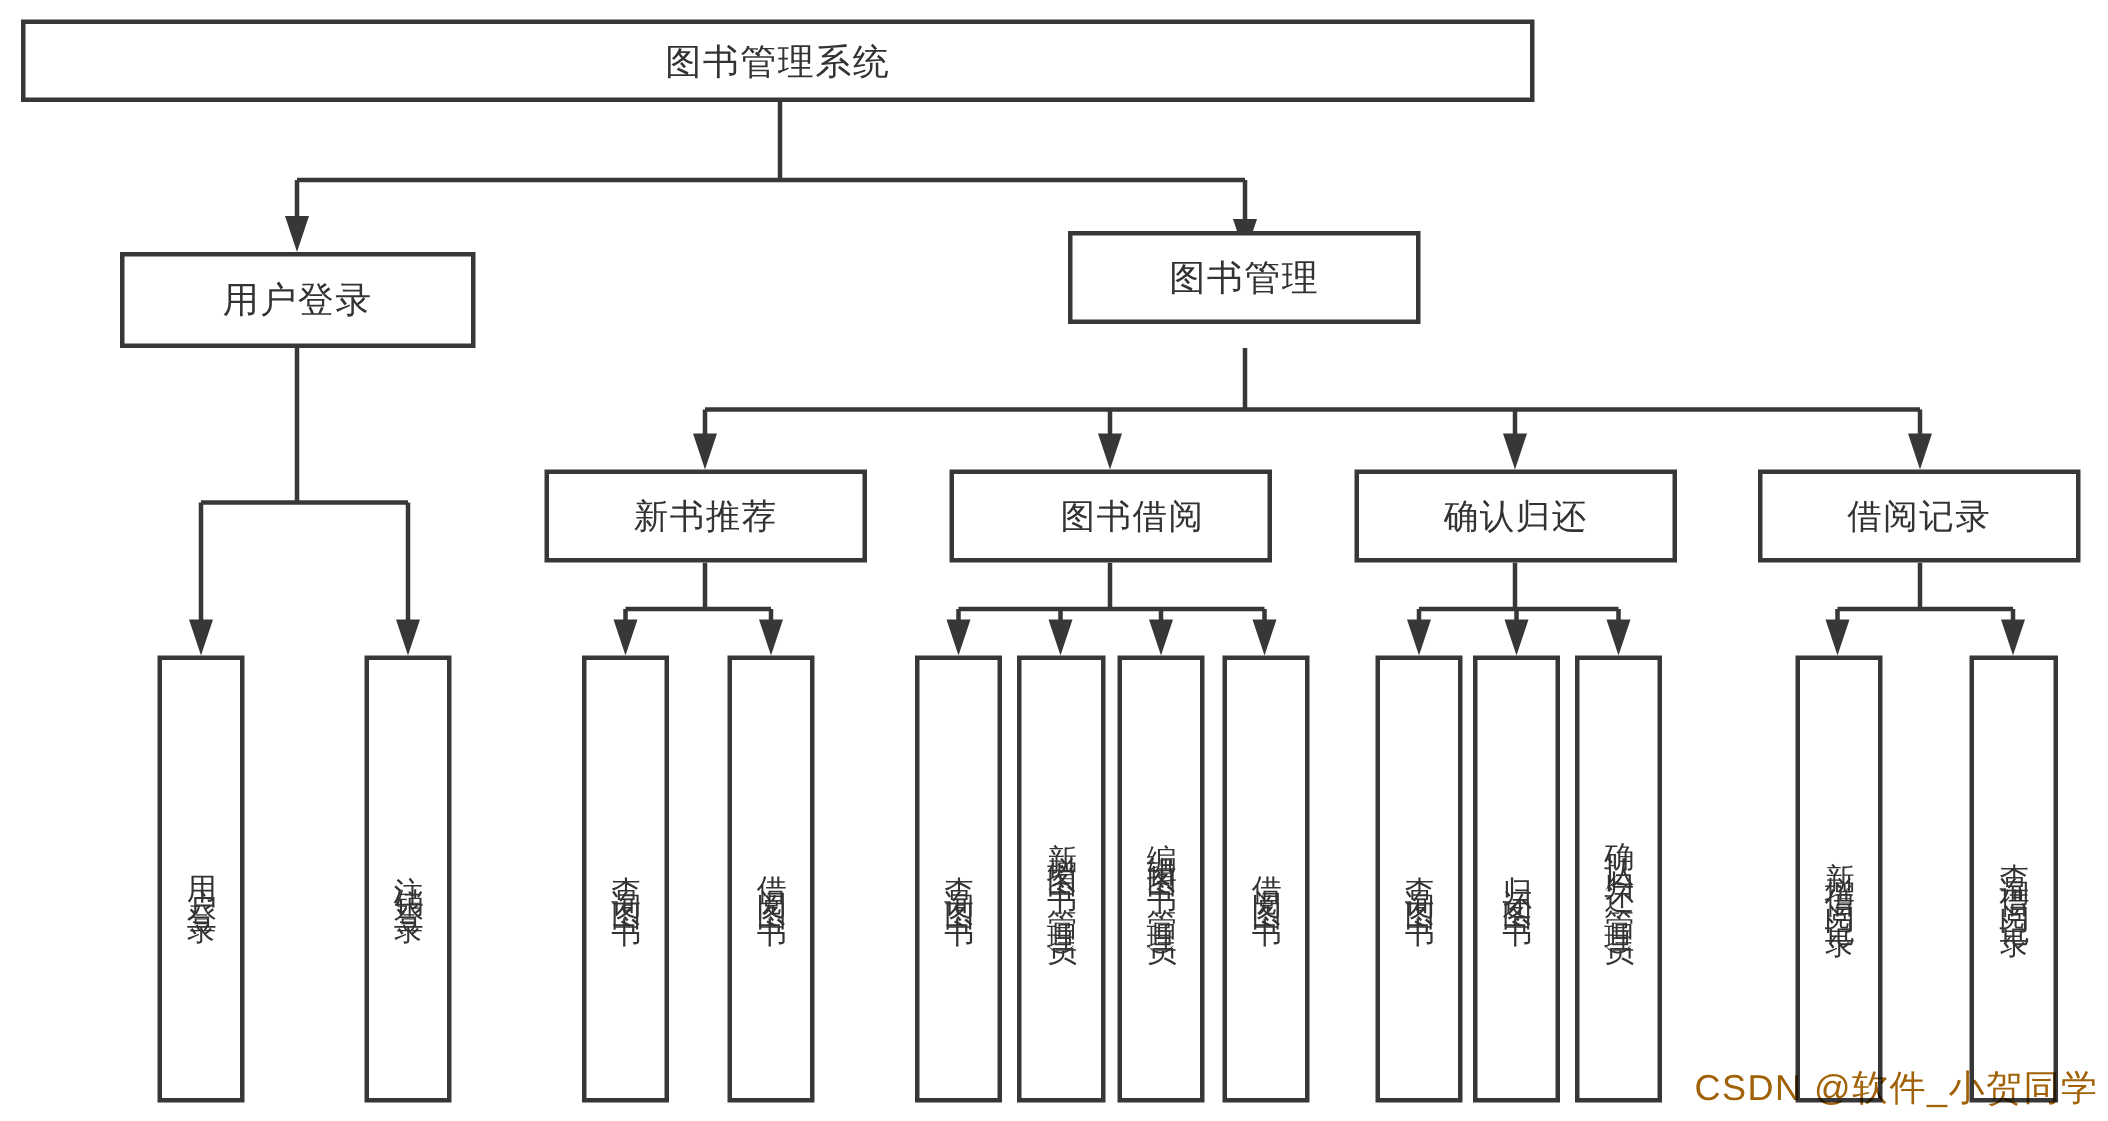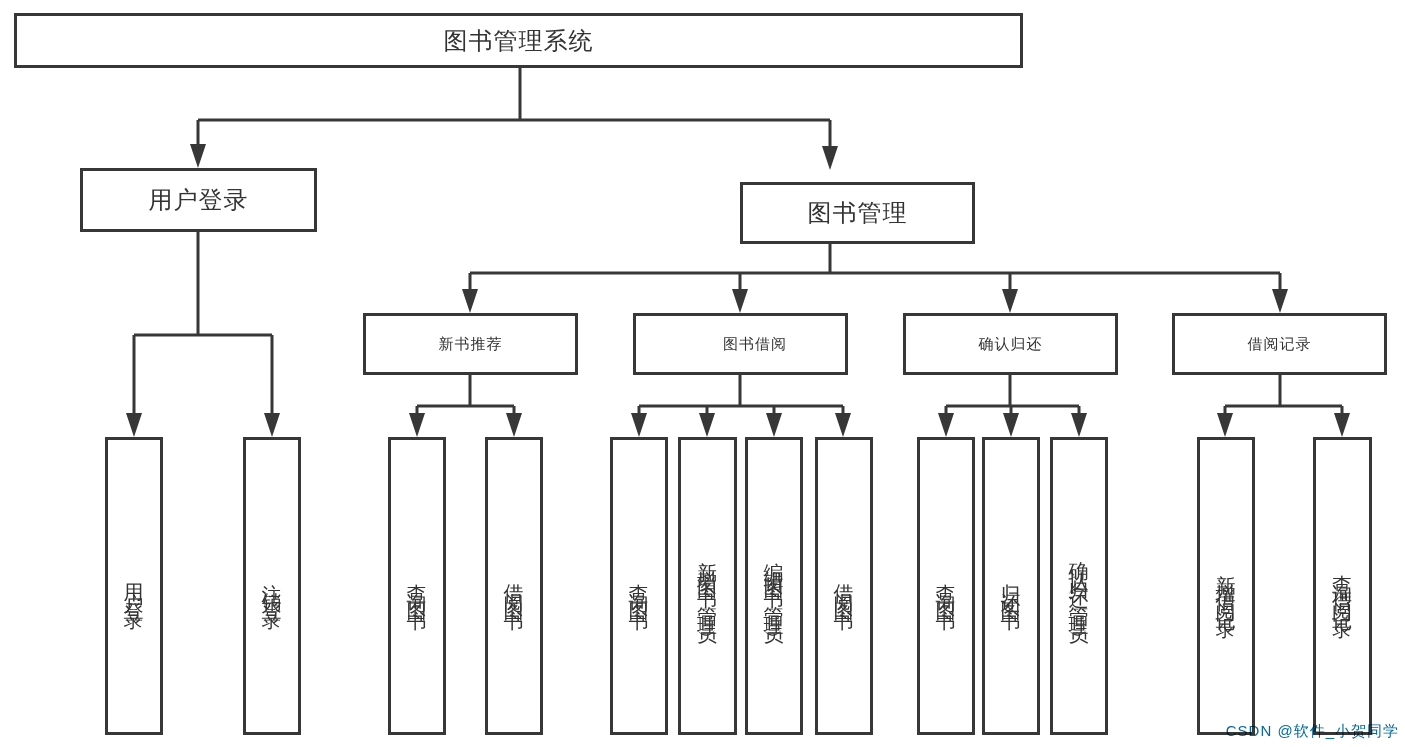--- a/index.html
+++ b/index.html
@@ -8,27 +8,27 @@
     position:relative;width:1405px;height:747px;background:#ffffff;
     font-family:"Liberation Sans","DejaVu Sans",sans-serif;overflow:hidden;
   }
   #connector-layer{position:absolute;left:0;top:0;width:1405px;height:747px;}
   .box{
     position:absolute;box-sizing:border-box;border:3px solid #373737;background:#ffffff;
     display:flex;align-items:center;justify-content:center;color:#333333;
     white-space:nowrap;
   }
   .h-box{font-size:24px;letter-spacing:1px;}
-  .l3-box{font-size:15px;letter-spacing:1px;}
+  .l3-box{font-size:23px;letter-spacing:1px;}
   .v-box{
     writing-mode:vertical-rl;text-orientation:mixed;
     font-size:20px;letter-spacing:9px;line-height:1;
   }
   #watermark{
-    position:absolute;right:6px;bottom:6px;color:#0369a1;font-size:15px;
+    position:absolute;right:6px;bottom:6px;color:#a16207;font-size:24px;
     letter-spacing:1px;mix-blend-mode:multiply;
   }
 </style>
 </head>
 <body>
 
 <div id="canvas">
 
   <svg id="connector-layer" viewBox="0 0 1405 747" xmlns="http://www.w3.org/2000/svg">
     <g stroke="#373737" stroke-width="3" fill="none">
@@ -59,21 +59,21 @@
       <polygon points="1003,413 1019,413 1011,437"></polygon>
       <polygon points="1071,413 1087,413 1079,437"></polygon>
       <polygon points="1217,413 1233,413 1225,437"></polygon>
       <polygon points="1334,413 1350,413 1342,437"></polygon>
     </g>
   </svg>
 
   <div class="box h-box" style="left:14px;top:13px;width:1009px;height:55px;">图书管理系统</div>
 
   <div class="box h-box" style="left:80px;top:168px;width:237px;height:64px;">用户登录</div>
-  <div class="box h-box" style="left:712px;top:182px;width:235px;height:62px;margin-left:28px;">图书管理</div>
+  <div class="box h-box" style="left:712px;top:154px;width:235px;height:62px;">图书管理</div>
 
   <div class="box l3-box" style="left:363px;top:313px;width:215px;height:62px;">新书推荐</div>
   <div class="box l3-box" style="left:633px;top:313px;width:215px;height:62px;padding-left:29px;">图书借阅</div>
   <div class="box l3-box" style="left:903px;top:313px;width:215px;height:62px;">确认归还</div>
   <div class="box l3-box" style="left:1172px;top:313px;width:215px;height:62px;text-align:right;">借阅记录</div>
 
   <div class="box v-box" style="left:105px;top:437px;width:58px;height:298px;">用户登录</div>
   <div class="box v-box" style="left:243px;top:437px;width:58px;height:298px;">注销登录</div>
 
   <div class="box v-box" style="left:388px;top:437px;width:58px;height:298px;">查询图书</div>

